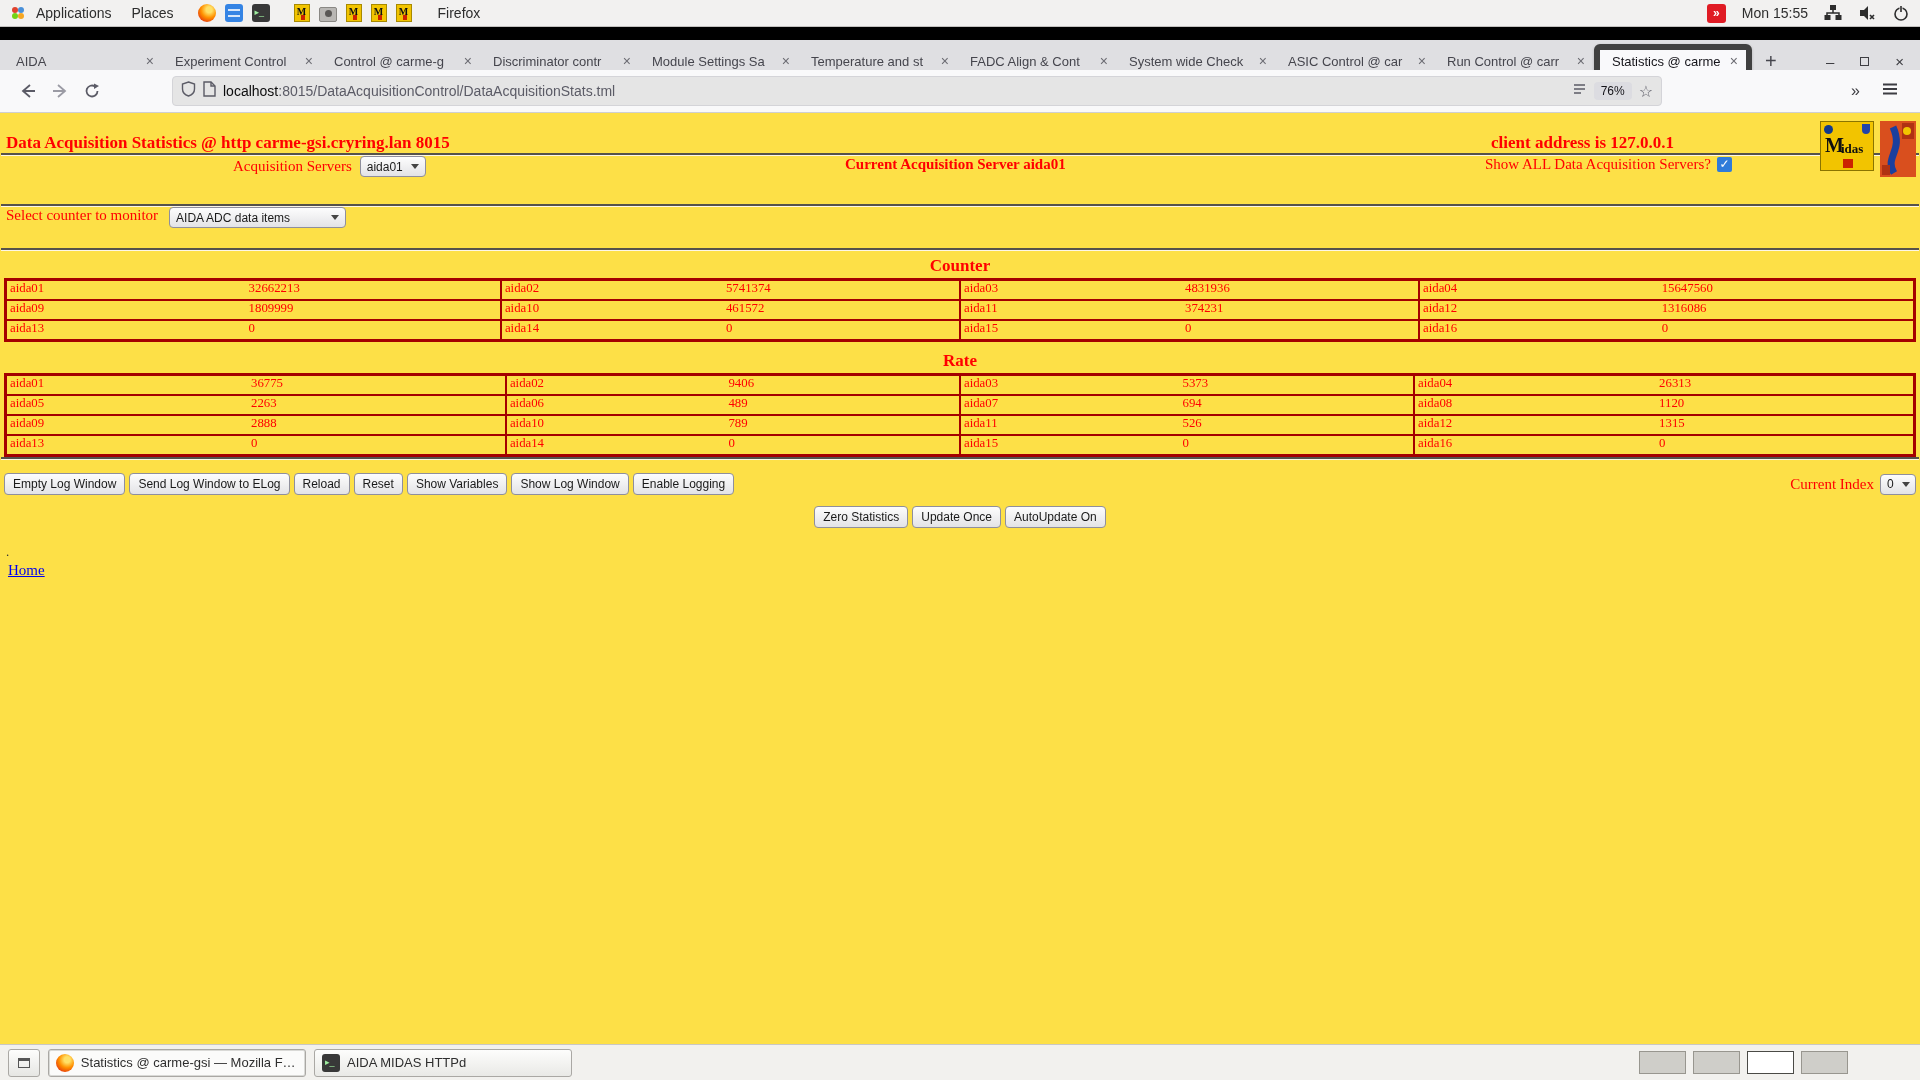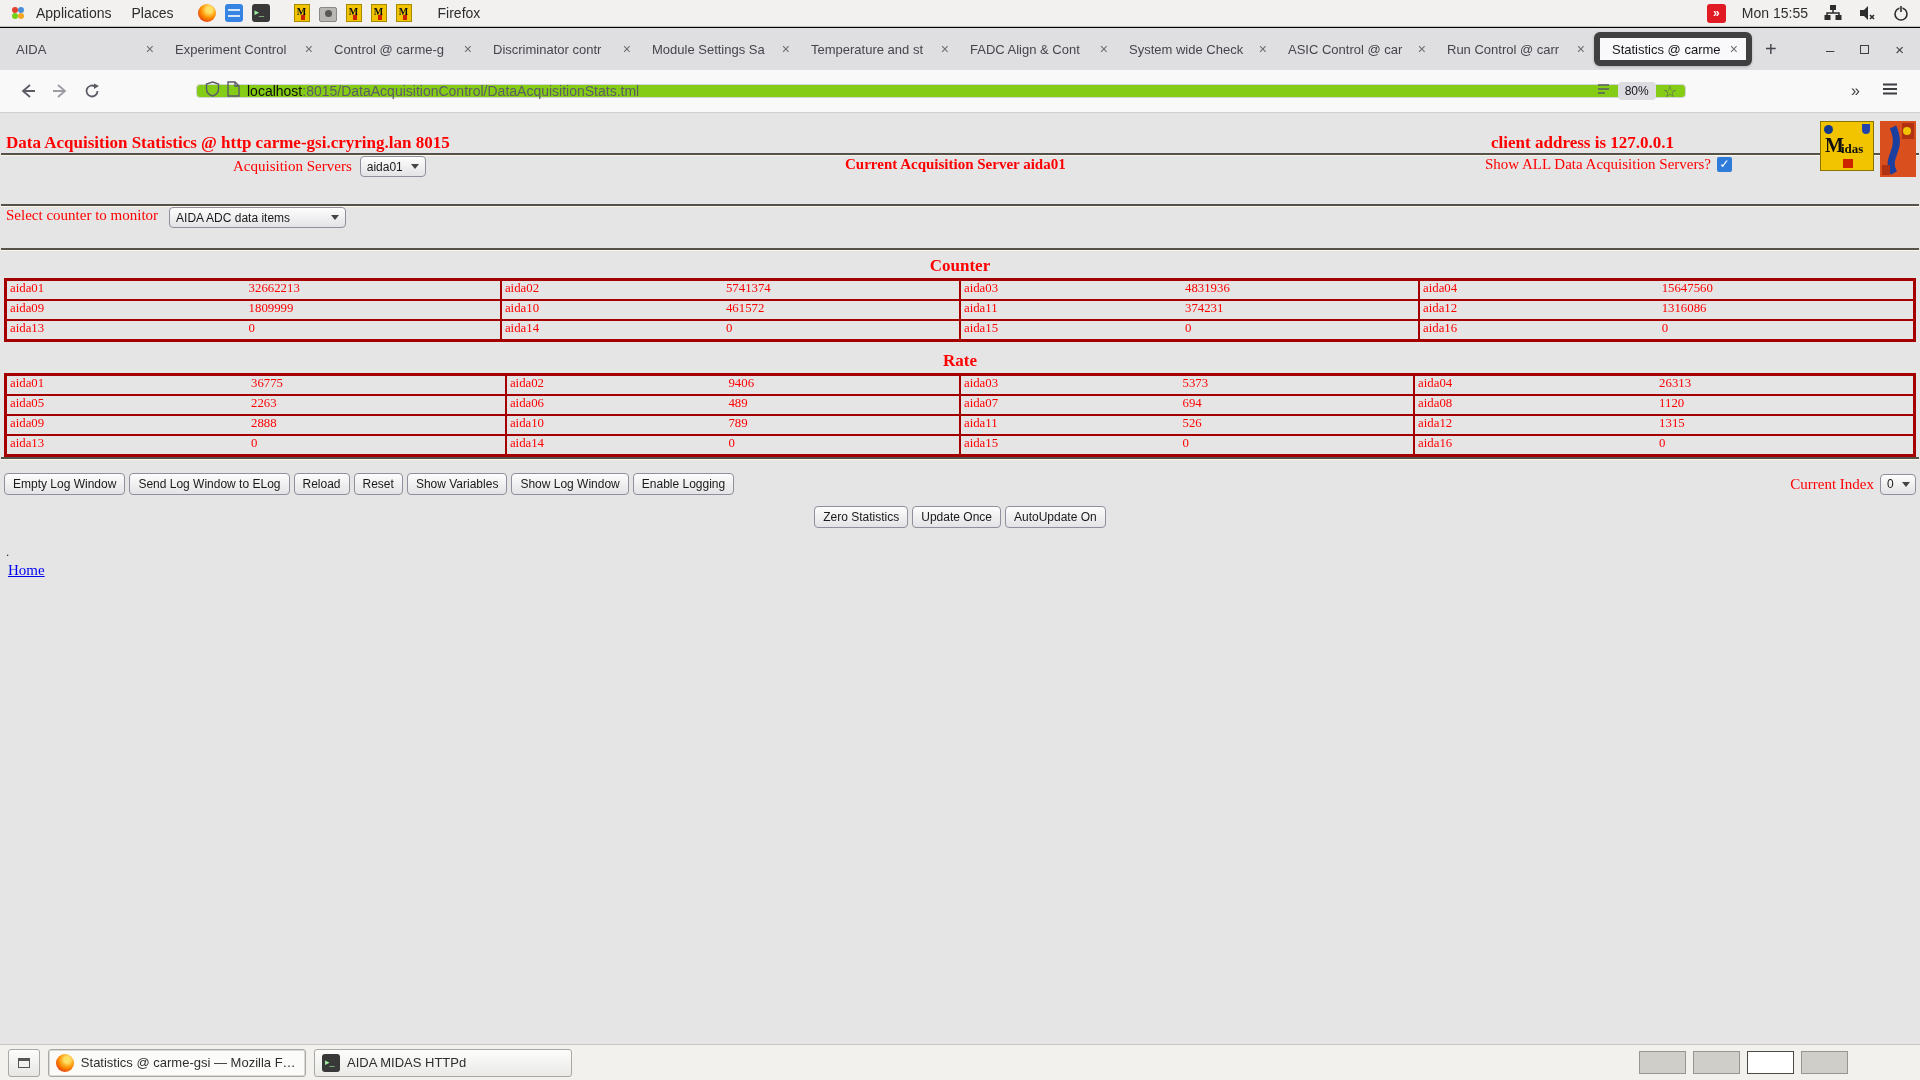--- a/index.html
+++ b/index.html
@@ -25,49 +25,49 @@
                text-align:center; line-height:14px; }
   .midas-ico:after { content:""; position:absolute; left:6px; bottom:1px; width:4px; height:5px; background:#cc2200; }
   .cam-ico { width:18px; height:15px; margin-top:2px; border-radius:2px; background:#b9b7b4; border:1px solid #8a8884; position:relative; }
   .cam-ico:before { content:""; position:absolute; left:5px; top:2px; width:7px; height:7px; border-radius:50%; background:#5a5856; }
   .topbar-right { margin-left:auto; display:flex; align-items:center; gap:16px; }
   .alert-badge { width:19px; height:19px; background:#e01b24; border-radius:3px; color:#fff; font-weight:bold;
                  font-size:12px; text-align:center; line-height:18px; }
   .sysicon { width:18px; height:18px; }
 
   
-  .tabbar { position:absolute; top:28px; left:0; right:0; height:42px; background:#dfdfe2;
+  .tabbar { position:absolute; top:40px; left:0; right:0; height:42px; background:#dfdfe2;
             display:flex; align-items:center; padding-left:4px; }
   .tabstrip { display:flex; align-items:center; height:100%; }
   .tab { width:158px; height:34px; display:flex; align-items:center; padding:0 8px 0 12px;
          border-radius:6px; margin-right:1px; color:#45454d; }
   .tab-title { flex:1; font-size:13px; white-space:nowrap; overflow:hidden; }
   .tab-close { font-size:14px; color:#6b6b72; padding-left:6px; }
   .tab.active { background:#f9f9fb; border:6px solid #404040; box-shadow:0 1px 3px rgba(0,0,0,.2); color:#15141a; }
   .newtab-btn { font-size:20px; color:#45454d; padding:0 12px; }
   .win-controls { margin-left:auto; display:flex; align-items:center; gap:26px; padding-right:16px;
                   color:#3d3d42; font-size:15px; }
   .wc-max { width:9px; height:9px; border:1.5px solid #3d3d42; display:inline-block; }
 
   
   .navbar { position:absolute; top:70px; left:0; right:0; height:43px; background:#f9f9fa;
             border-bottom:1px solid #cfcfd2; display:flex; align-items:center; padding:0 12px; }
   .navbtn { width:32px; height:32px; display:flex; align-items:center; justify-content:center; }
-  .urlbar { margin-left:88px; width:1490px; height:14px; background:#84cc16; border:1px solid #d4d4d8;
+  .urlbar { margin-left:64px; width:1490px; height:30px; background:#e5e5e5; border:1px solid #d4d4d8;
             border-radius:4px; display:flex; align-items:center; padding:0 8px; gap:7px; }
   .url-text { font-size:14px; white-space:nowrap; overflow:hidden; flex:1; }
   .url-host { color:#0c0c0d; }
   .url-path { color:#5b5b66; }
   .zoom-pill { background:#dcdce1; border-radius:4px; font-size:12px; padding:2px 7px; color:#15141a; }
   .star { font-size:16px; color:#5b5b66; }
   .nav-overflow { margin-left:auto; display:flex; align-items:center; gap:22px; padding-right:10px;
                   color:#3d3d42; font-size:16px; }
 
   
-  .page { position:absolute; top:113px; left:0; right:0; bottom:36px; background:#e5e5e5;
+  .page { position:absolute; top:113px; left:0; right:0; bottom:36px; background:#fde047;
           font-family:"Liberation Serif",serif; color:#111; overflow:hidden; }
   .title-row { display:flex; align-items:flex-start; padding:20px 6px 0 6px; }
   .page-title { color:#ff0000; font-weight:bold; font-size:17px; }
   .client-addr { margin-left:auto; margin-right:240px; color:#ff0000; font-weight:bold; font-size:17px; }
   .logos { position:absolute; top:8px; right:4px; display:flex; gap:6px; align-items:flex-start; }
   hr.rule { border:none; border-top:2px solid #55524b; border-bottom:1px solid #fdf6e7; margin:0 1px; }
   .r1 { margin-top:31px; }
   .acq-row { display:flex; align-items:flex-start; height:48px; font-size:15px; }
   .acq-left { margin-left:233px; color:#ff0000; display:flex; align-items:center; gap:8px; }
   .acq-center { flex:1; text-align:center; color:#ff0000; font-weight:bold; }
@@ -260,21 +260,21 @@
             <path d="M1 1 H8 L12 5 V15 H1 Z" fill="none" stroke="#5b5b66" stroke-width="1.4"></path>
             <path d="M8 1 V5 H12" fill="none" stroke="#5b5b66" stroke-width="1.4"></path>
           </svg>
       </span>
       <span class="url-text"><span class="url-host">localhost</span><span class="url-path">:8015/DataAcquisitionControl/DataAcquisitionStats.tml</span></span>
       <span>
         <svg width="15" height="14">
             <path d="M2 3 H13 M2 7 H13 M2 11 H9" stroke="#5b5b66" stroke-width="1.6"></path>
           </svg>
       </span>
-      <span class="zoom-pill">80%</span>
+      <span class="zoom-pill">76%</span>
       <span class="star">☆</span>
     </div>
     <div class="nav-overflow">
       <span>»</span>
       <span>
         <svg width="16" height="14">
             <path d="M1 2.5 H15 M1 7 H15 M1 11.5 H15" stroke="#3d3d42" stroke-width="1.8"></path>
           </svg>
       </span>
     </div>

